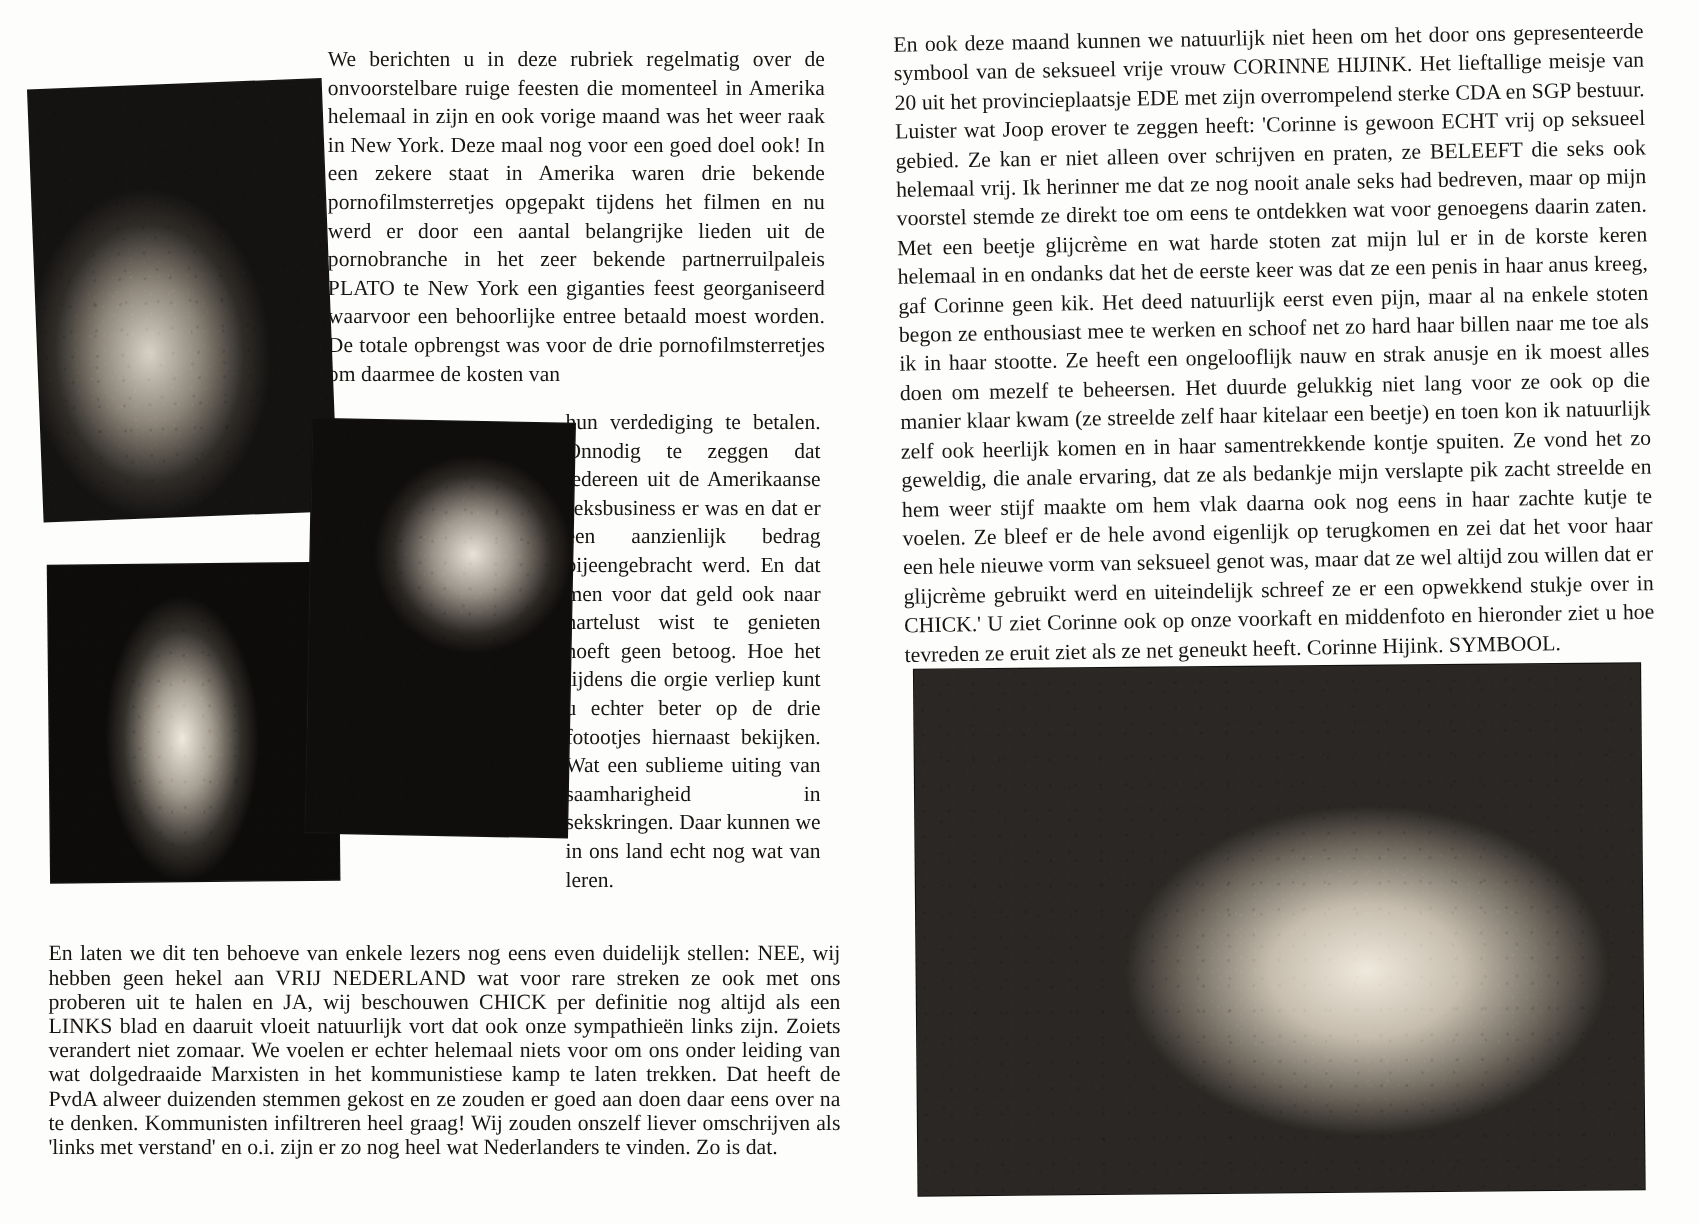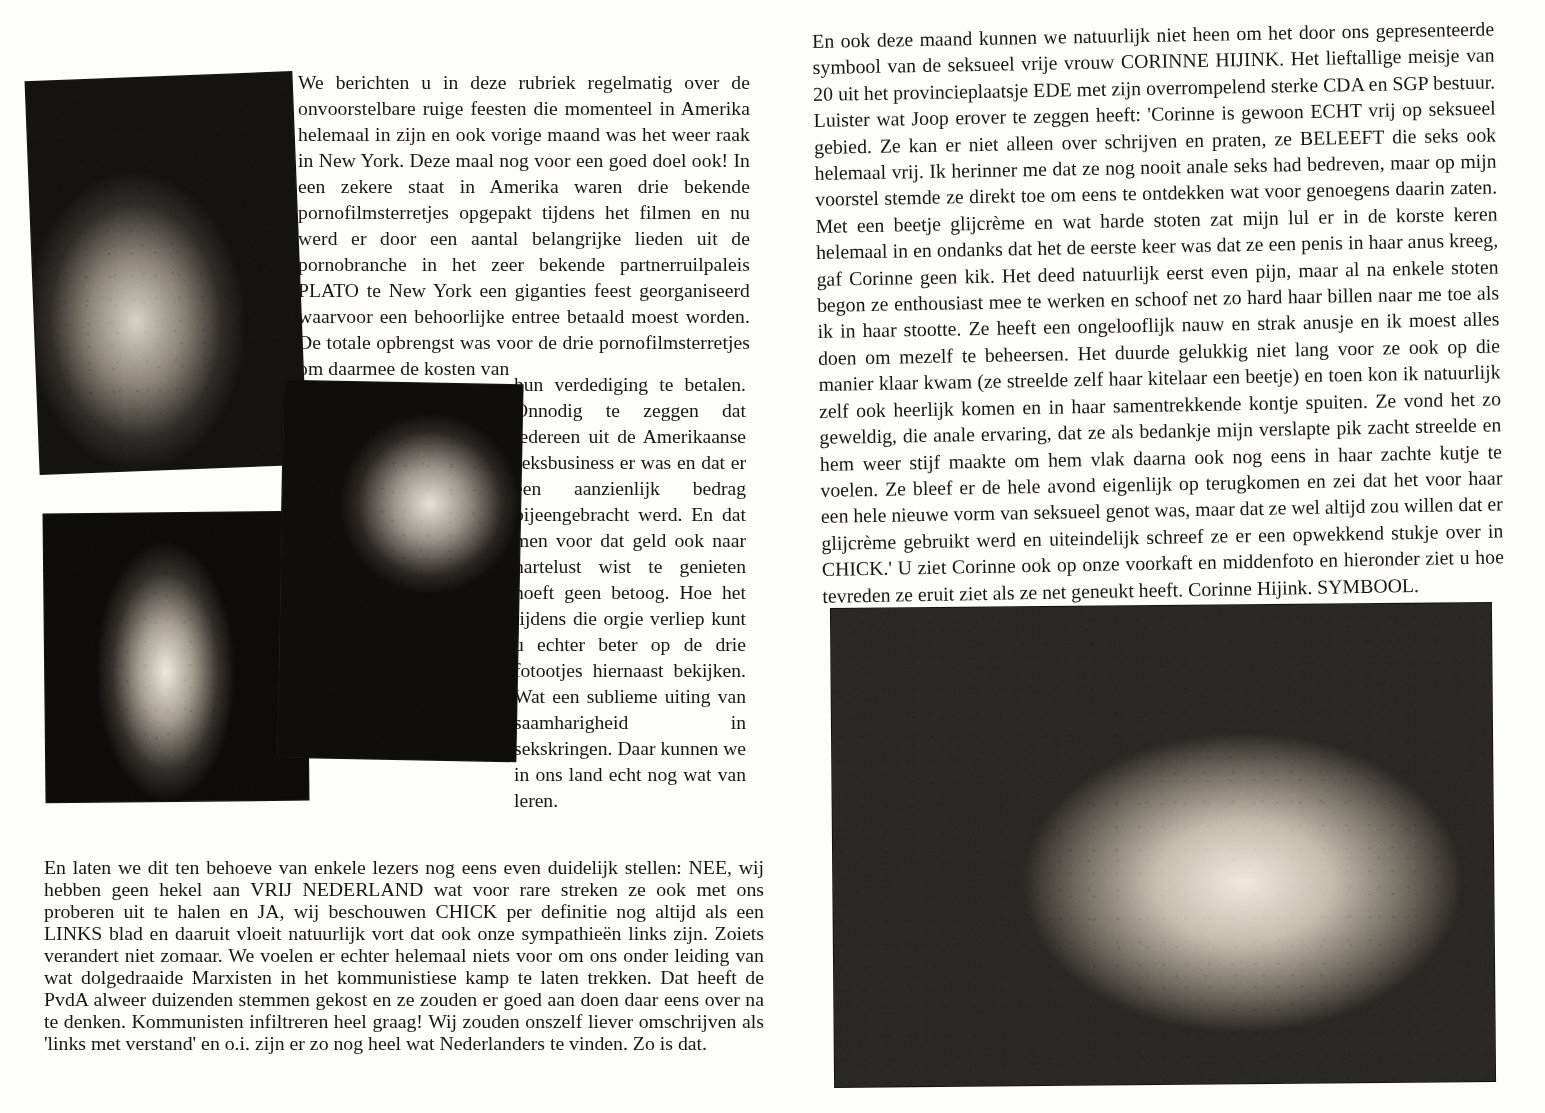--- a/index.html
+++ b/index.html
@@ -30,21 +30,20 @@
 
   
   #left-top-para {
     left: 298px;
     top: 42px;
     width: 452px;
     font-size: 19.6px;
     line-height: 26.0px;
     text-align: justify;
     letter-spacing: 0.1px;
-    margin-top: 28px;
   }
   
   #left-narrow-para {
     left: 514px;
     top: 372px;
     width: 232px;
     font-size: 19.6px;
     line-height: 26.0px;
     text-align: justify;
   }

